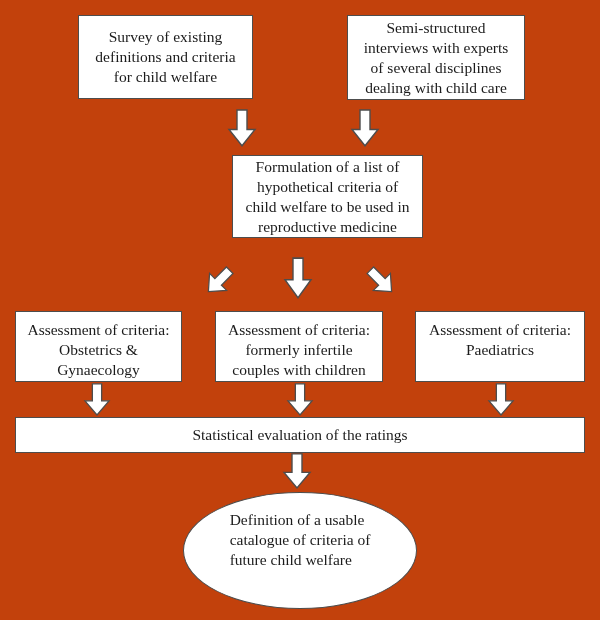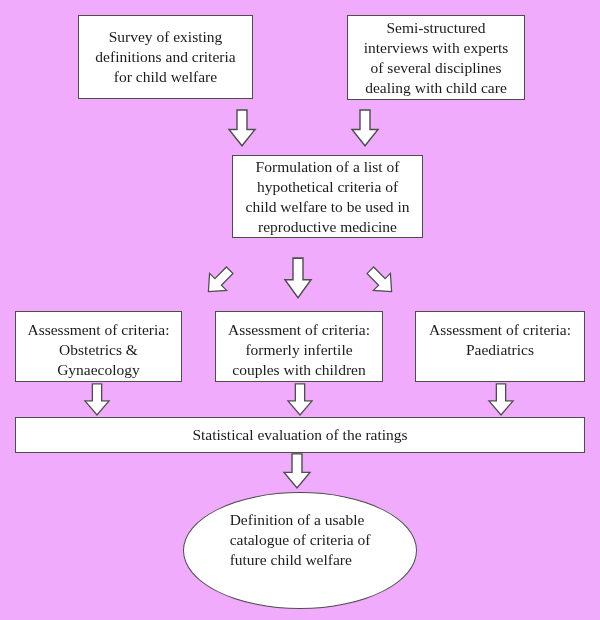--- a/index.html
+++ b/index.html
@@ -1,20 +1,20 @@
 <!DOCTYPE html>
 <html><head>
 <meta charset="utf-8">
 <style>
   html, body { margin: 0; padding: 0; background: #ffffff; }
   .canvas {
     position: relative;
     width: 600px;
     height: 620px;
-    background: #f0abfc;
+    background: #c2410c;
     font-family: "Liberation Serif", "DejaVu Serif", serif;
     font-size: 15.5px;
     line-height: 20px;
     color: #1b1b1b;
     overflow: hidden;
   }
   .node {
     position: absolute;
     box-sizing: border-box;
     border: 1.4px solid #4d4d4d;

